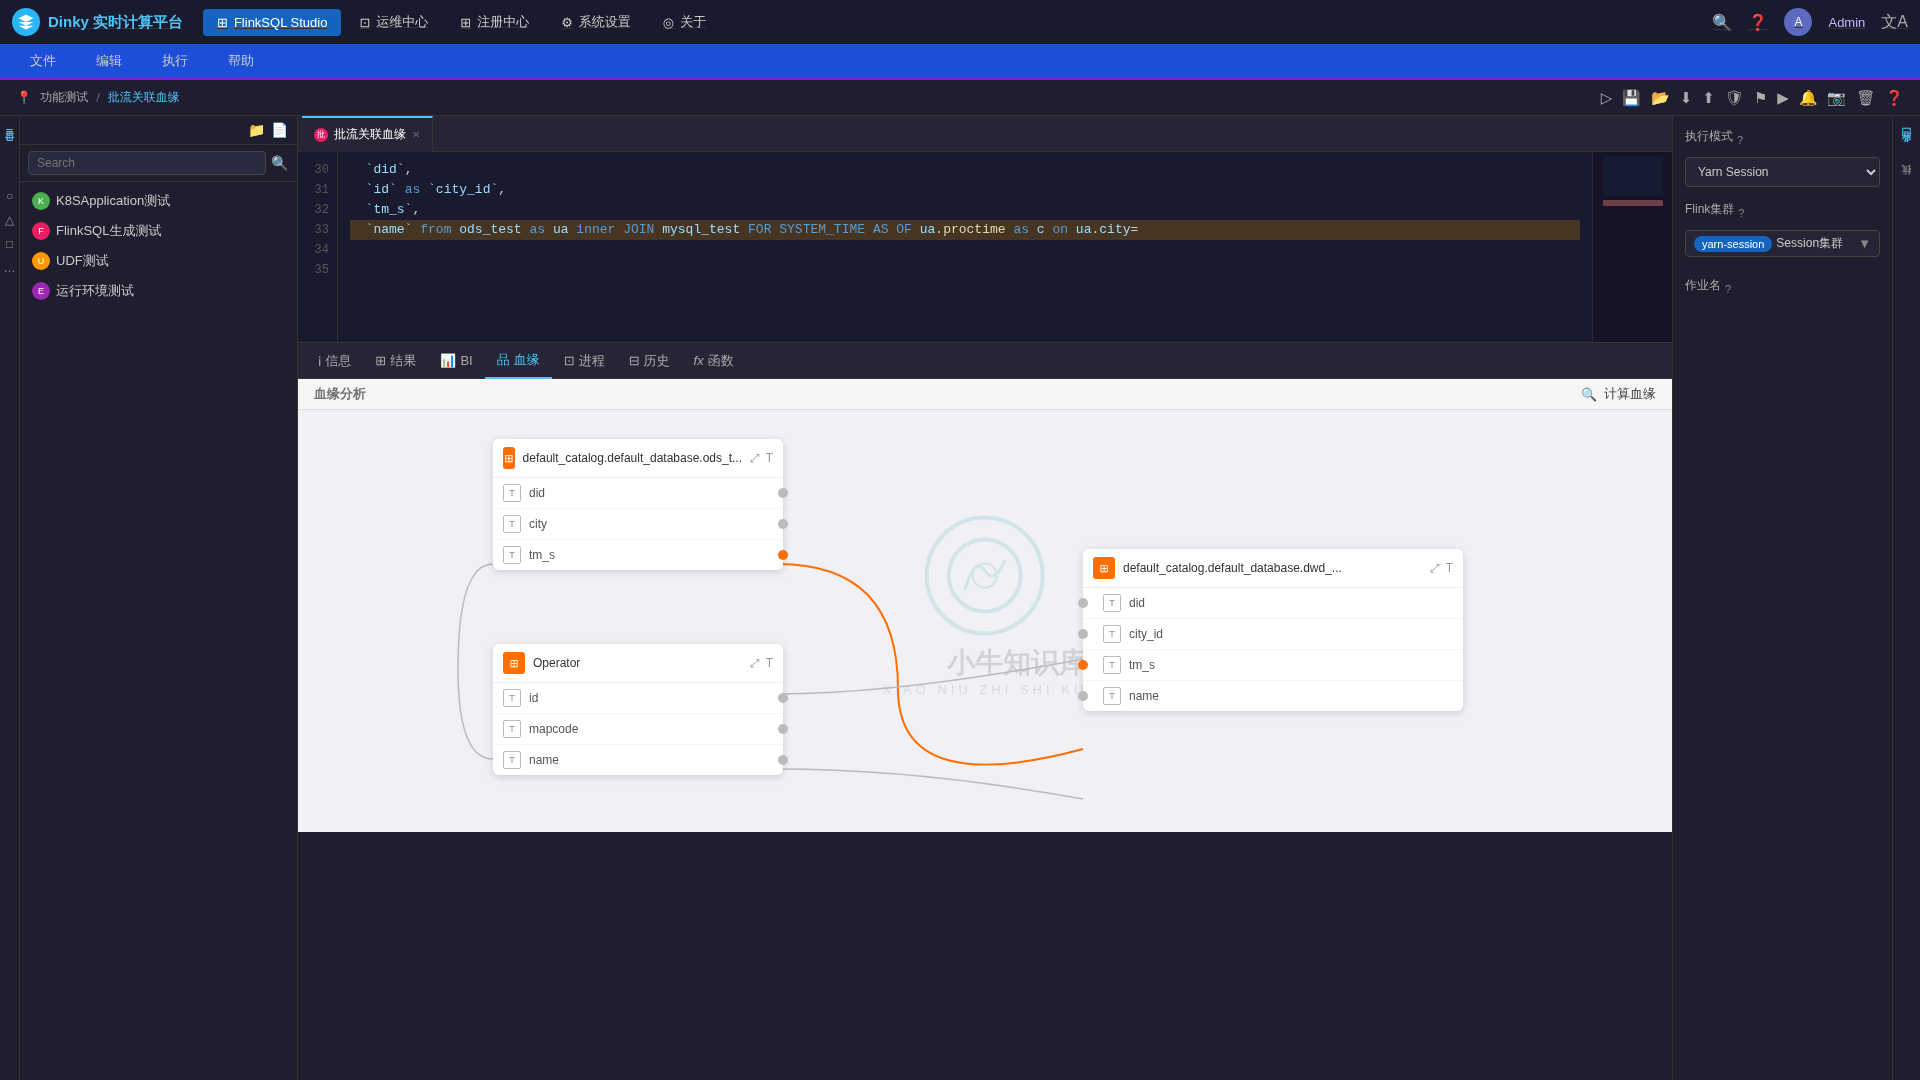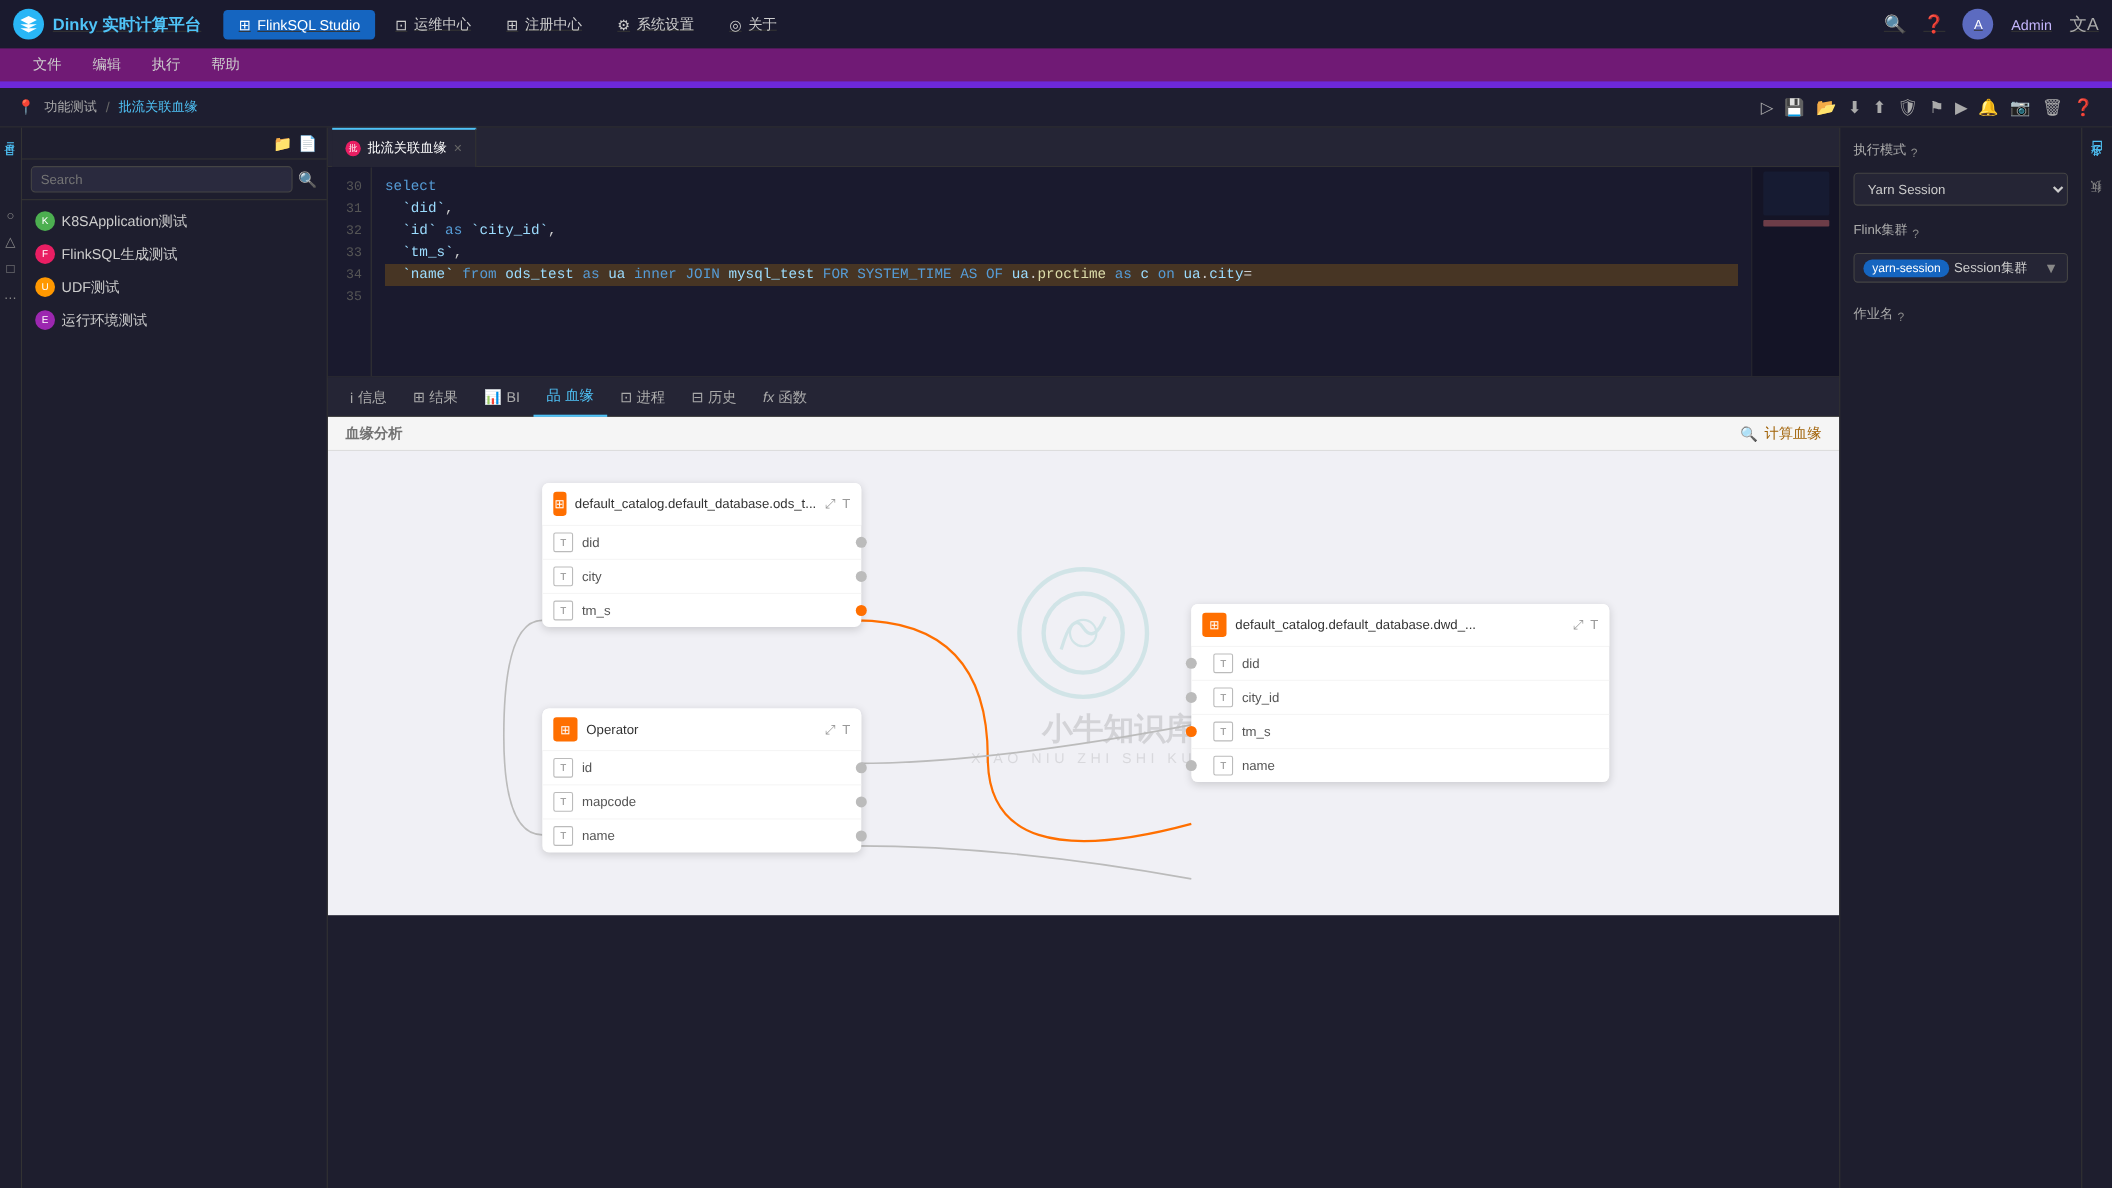--- a/index.html
+++ b/index.html
@@ -15,22 +15,22 @@
     .top-nav .logo-icon svg { fill: white; width: 18px; height: 18px; }
     .nav-tab { display: flex; align-items: center; gap: 6px; padding: 6px 14px; color: #ccc; border-radius: 4px; cursor: pointer; font-size: 13px; }
     .nav-tab.active { background: #1565c0; color: white; }
     .top-nav-right { margin-left: auto; display: flex; align-items: center; gap: 16px; color: #ccc; }
     .top-nav-right .icon-btn { cursor: pointer; font-size: 16px; color: #aaa; }
     .top-nav-right .avatar { width: 28px; height: 28px; border-radius: 50%; background: #5c6bc0; display: flex; align-items: center; justify-content: center; color: white; font-size: 12px; }
     .admin-label { color: #c4b5fd; font-size: 13px; }
 
     
     .menu-bar {
-      display: flex; align-items: center; background: #701a75; height: 36px;
-      padding: 0 16px; gap: 0; border-bottom: 6px solid #6d28d9;
+      display: flex; align-items: center; background: #1d4ed8; height: 36px;
+      padding: 0 16px; gap: 12px; border-bottom: 3px solid #6d28d9;
     }
     .menu-item { padding: 6px 14px; color: #ccc; cursor: pointer; font-size: 13px; }
 
     
     .breadcrumb-bar {
       display: flex; align-items: center; background: #1e1e30; height: 36px;
       padding: 0 16px; gap: 8px; border-bottom: 1px solid #333;
     }
     .breadcrumb-icon { color: #888; font-size: 13px; }
     .breadcrumb-text { color: #aaa; font-size: 12px; cursor: pointer; }
@@ -331,21 +331,20 @@
     <div class="code-editor" style="height: 190px; flex: none;">
       <div class="line-numbers">
         <div>30</div>
         <div>31</div>
         <div>32</div>
         <div>33</div>
         <div>34</div>
         <div>35</div>
       </div>
       <div class="code-content">
-        <div class="code-line"><span class="kw">select</span></div>
         <div class="code-line">  <span class="id">`did`</span>,</div>
         <div class="code-line">  <span class="id">`id`</span> <span class="kw">as</span> <span class="id">`city_id`</span>,</div>
         <div class="code-line">  <span class="id">`tm_s`</span>,</div>
         <div class="code-line highlighted">  <span class="id">`name`</span> <span class="kw">from</span> <span class="id">ods_test</span> <span class="kw">as</span> <span class="id">ua</span> <span class="kw">inner</span> <span class="kw">JOIN</span> <span class="id">mysql_test</span> <span class="kw">FOR</span> <span class="kw">SYSTEM_TIME</span> <span class="kw">AS</span> <span class="kw">OF</span> <span class="id">ua</span>.<span class="fn">proctime</span> <span class="kw">as</span> <span class="id">c</span> <span class="kw">on</span> <span class="id">ua</span>.<span class="id">city</span>=</div>
         <div class="code-line">&nbsp;</div>
       </div>
 
       <div style="width:80px; background:#111122; border-left:1px solid #333; opacity:0.6;">
         <div style="width:60px; height:40px; margin:4px auto; background:#1a2a4a; opacity:0.5; border-radius:2px;"></div>
         <div style="width:60px; height:6px; margin:2px auto; background:#e57373; opacity:0.7; border-radius:1px;"></div>
@@ -384,21 +383,21 @@
           <span>函数</span>
         </div>
       </div>
 
       <div style="flex:1; position:relative; background:#f0f0f5; overflow:hidden;">
 
         <div style="display:flex; align-items:center; justify-content:space-between; padding:6px 16px; background:#f5f5f5; border-bottom:1px solid #ddd;">
           <span style="color:#737373; font-size:13px; font-weight:700;">血缘分析</span>
           <div style="display:flex; align-items:center; gap:6px;">
             <span style="color:#888;">🔍</span>
-            <span style="color:#a16207; font-size:13px;">计算血缘</span>
+            <span style="color:#404040; font-size:13px;">计算血缘</span>
           </div>
         </div>
 
         <div class="watermark">
           <div class="watermark-logo">
             <svg width="80" height="80" viewBox="0 0 80 80" fill="none">
               <circle cx="40" cy="40" r="36" stroke="#26a69a" stroke-width="4" fill="none"></circle>
               <path d="M20 55 Q30 20 40 35 Q50 50 60 25" stroke="#26a69a" stroke-width="3" fill="none"></path>
               <circle cx="40" cy="40" r="12" stroke="#26a69a" stroke-width="2" fill="none"></circle>
             </svg>

